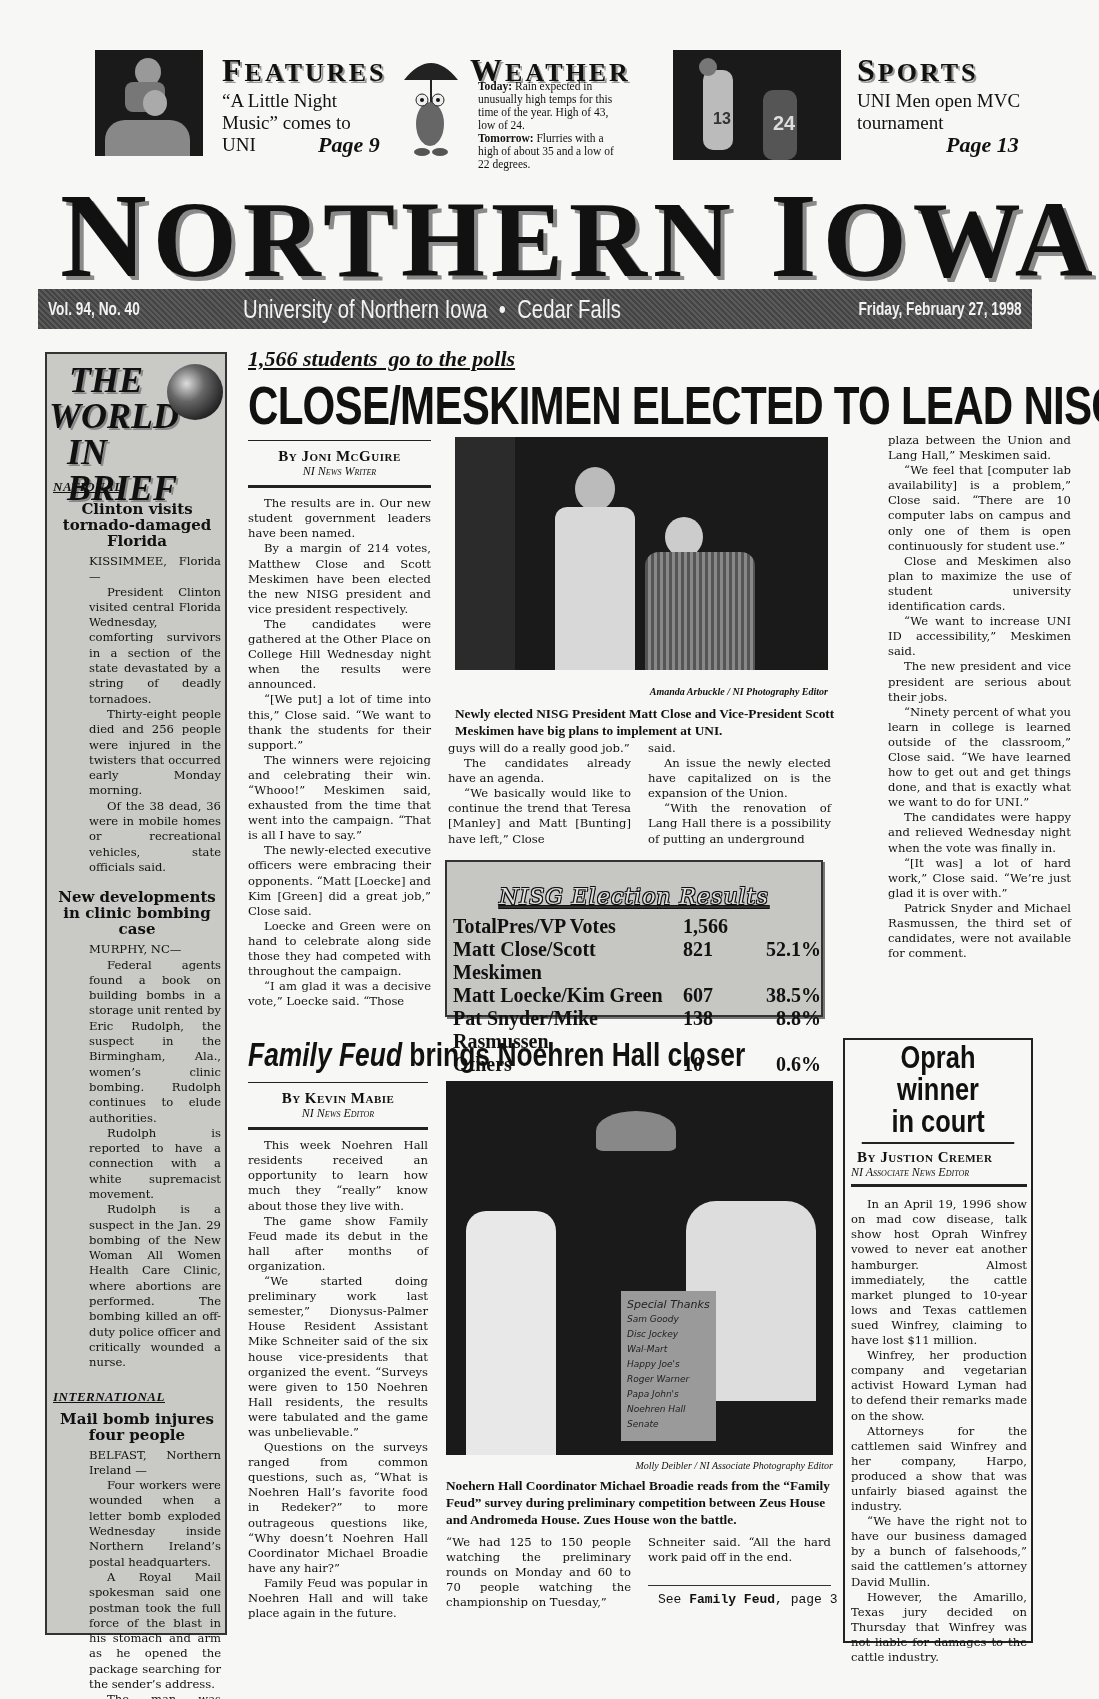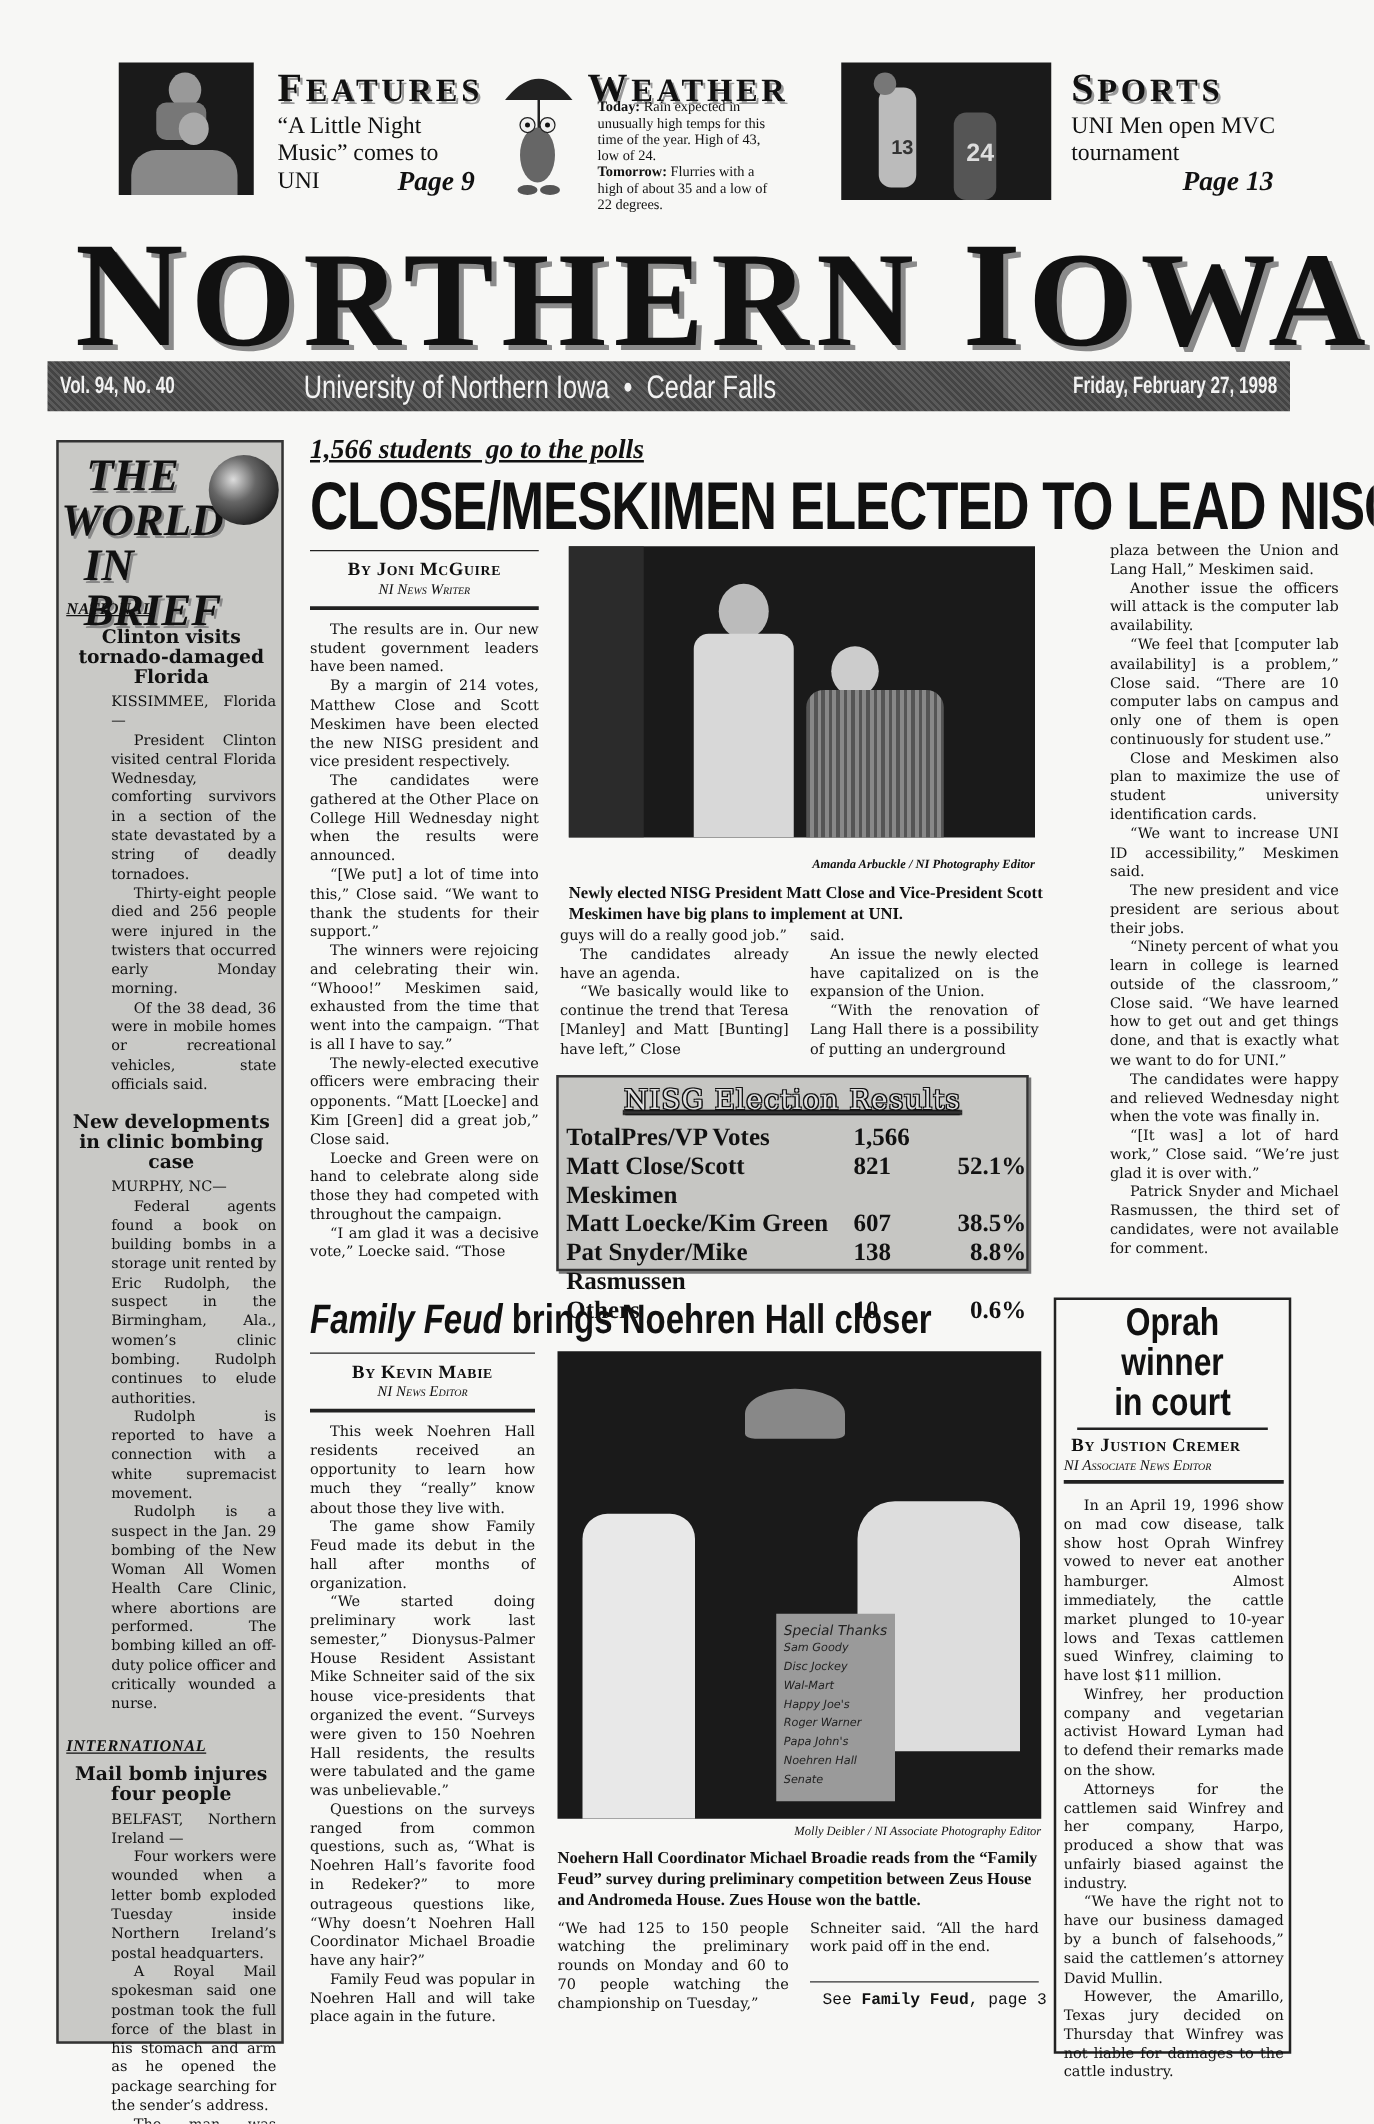--- a/index.html
+++ b/index.html
@@ -148,21 +148,21 @@
       <p class="dl">MURPHY, NC—</p>
       <p>Federal agents found a book on building bombs in a storage unit rented by Eric Rudolph, the suspect in the Birmingham, Ala., women’s clinic bombing. Rudolph continues to elude authorities.</p>
       <p>Rudolph is reported to have a connection with a white supremacist movement.</p>
       <p>Rudolph is a suspect in the Jan. 29 bombing of the New Woman All Women Health Care Clinic, where abortions are performed. The bombing killed an off-duty police officer and critically wounded a nurse.</p>
     </div>
 
     <div class="wib-section" style="margin-top:18px;">INTERNATIONAL</div>
     <div class="wib-head" style="margin-top:6px;">Mail bomb injures four people</div>
     <div class="wib-body" style="margin-top:5px;">
       <p class="dl">BELFAST, Northern Ireland —</p>
-      <p>Four workers were wounded when a letter bomb exploded Tuesday inside Northern Ireland’s postal headquarters.</p>
+      <p>Four workers were wounded when a letter bomb exploded Wednesday inside Northern Ireland’s postal headquarters.</p>
       <p>A Royal Mail spokesman said one postman took the full force of the blast in his stomach and arm as he opened the package searching for the sender’s address.</p>
       <p>The man was reported in fair condition. Another man and two women suffered from superficial cuts and shock.</p>
     </div>
   </div>
 </div>
 
 <div class="abs kicker" style="left:248px;top:346px;white-space:pre;">1,566 students  go to the polls</div>
 <div class="abs headline" style="left:248px;top:378px;">CLOSE/MESKIMEN ELECTED TO LEAD NISG</div>
 
 <div class="abs body-col" style="left:248px;top:440px;width:183px;">
@@ -197,21 +197,21 @@
   <p>The candidates already have an agenda.</p>
   <p>“We basically would like to continue the trend that Teresa [Manley] and Matt [Bunting] have left,” Close</p>
 </div>
 <div class="abs body-col" style="left:648px;top:741px;width:183px;">
   <p class="cont">said.</p>
   <p>An issue the newly elected have capitalized on is the expansion of the Union.</p>
   <p>“With the renovation of Lang Hall there is a possibility of putting an underground</p>
 </div>
 
 <div class="abs results" style="left:445px;top:860px;width:378px;height:157px;">
-  <div class="results-title" style="margin-top:6px;">NISG Election Results</div>
+  <div class="results-title" style="margin-top:22px;font-style:italic;">NISG Election Results</div>
   <div style="padding:6px 0 0 6px;">
     <div class="results-row">
       <span class="name">TotalPres/VP Votes</span>
         <span class="votes">1,566</span>
         <span class="pct"></span>
     </div>
     <div class="results-row">
       <span class="name">Matt Close/Scott Meskimen</span>
         <span class="votes">821</span>
         <span class="pct">52.1%</span>
@@ -229,21 +229,20 @@
     <div class="results-row">
       <span class="name">Others</span>
         <span class="votes">10</span>
         <span class="pct">0.6%</span>
     </div>
   </div>
 </div>
 
 <div class="abs body-col" style="left:849px;top:433px;width:183px;margin-left:39px;">
   <p class="cont">plaza between the Union and Lang Hall,” Meskimen said.</p>
-  <p>Another issue the officers will attack is the computer lab availability.</p>
   <p>“We feel that [computer lab availability] is a problem,” Close said. “There are 10 computer labs on campus and only one of them is open continuously for student use.”</p>
   <p>Close and Meskimen also plan to maximize the use of student university identification cards.</p>
   <p>“We want to increase UNI ID accessibility,” Meskimen said.</p>
   <p>The new president and vice president are serious about their jobs.</p>
   <p>“Ninety percent of what you learn in college is learned outside of the classroom,” Close said. “We have learned how to get out and get things done, and that is exactly what we want to do for UNI.”</p>
   <p>The candidates were happy and relieved Wednesday night when the vote was finally in.</p>
   <p>“[It was] a lot of hard work,” Close said. “We’re just glad it is over with.”</p>
   <p>Patrick Snyder and Michael Rasmussen, the third set of candidates, were not available for comment.</p>
 </div>
 

